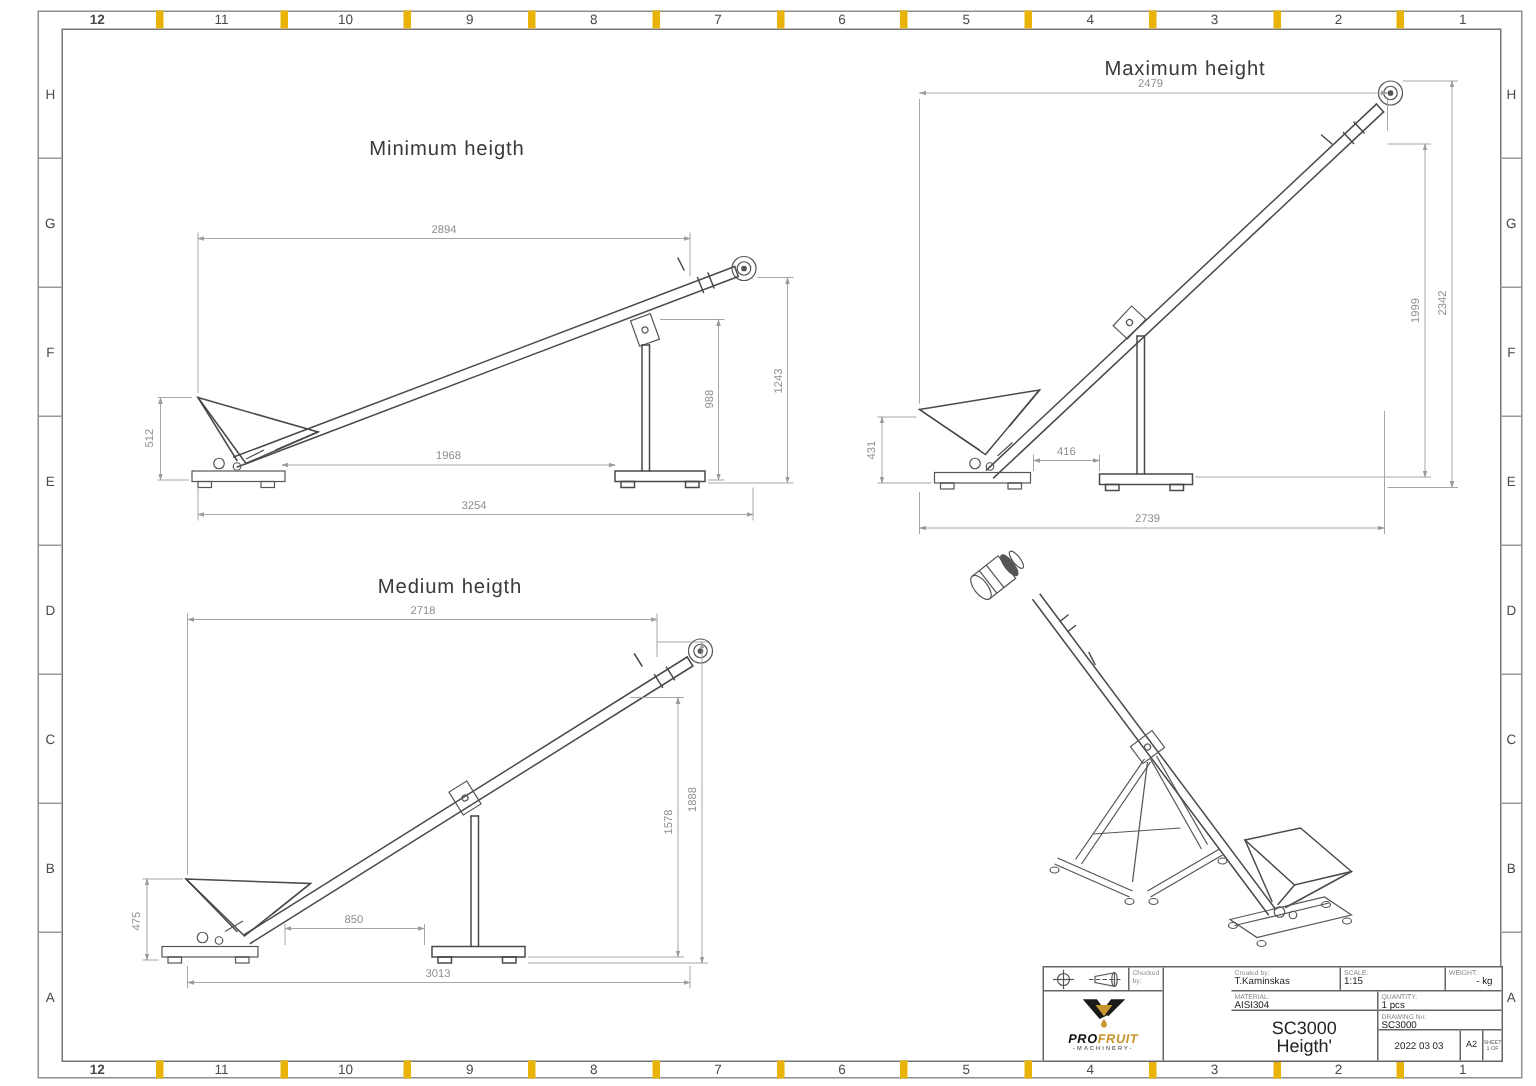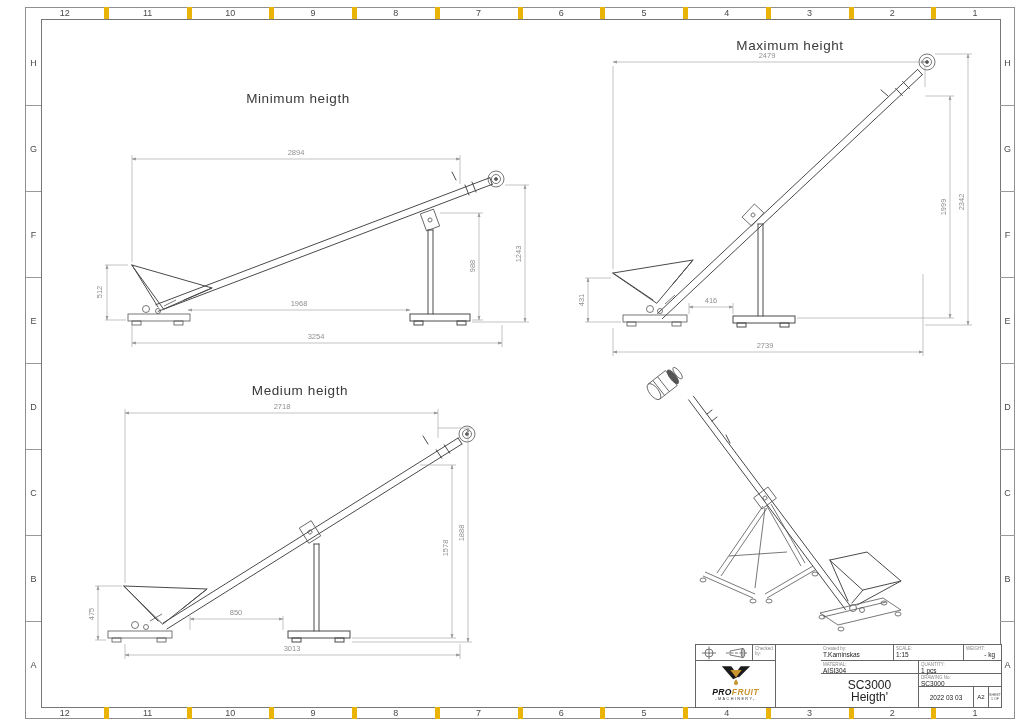--- a/index.html
+++ b/index.html
@@ -11,21 +11,21 @@
   .inner-frame{left:41px;top:19px;width:960px;height:689px;border:1px solid #777;box-sizing:border-box;}
   
   .band{display:flex;font-size:9px;color:#4a4a4a;}
   .band-h{left:26px;width:988px;height:12px;flex-direction:row;}
   .band-top{top:7px;}
   .band-bottom{top:707px;height:12px;}
   .band-v{top:20px;width:15px;height:687px;flex-direction:column;}
   .band-left{left:26px;}
   .band-right{left:1000px;}
   .band-h .bcell{flex:1;display:flex;align-items:center;justify-content:center;border-left:5px solid #eab308;}
-  .band-h .bcell:first-child{border-left:none;}
+  .band-h .bcell:first-child{border-left:none;font-weight:bold;}
   .band-v .bcell{flex:1;display:flex;align-items:center;justify-content:center;border-top:1px solid #9a9a9a;}
   .band-v .bcell:first-child{border-top:none;}
   .stray-s{left:848px;top:700px;font-size:9px;color:#444;}
   
   svg{overflow:visible;}
   .geo{stroke:#4a4a4a;stroke-width:1;fill:none;stroke-linecap:round;}
   .geo2{stroke:#555;stroke-width:.8;fill:none;}
   .dim{stroke:#9c9c9c;stroke-width:.6;fill:none;}
   .dimtxt{font-family:"Liberation Sans",sans-serif;font-size:7.5px;fill:#8f8f8f;}
   .vtitle{font-family:"Liberation Sans",sans-serif;font-size:13.5px;fill:#3a3a3a;letter-spacing:.6px;}

